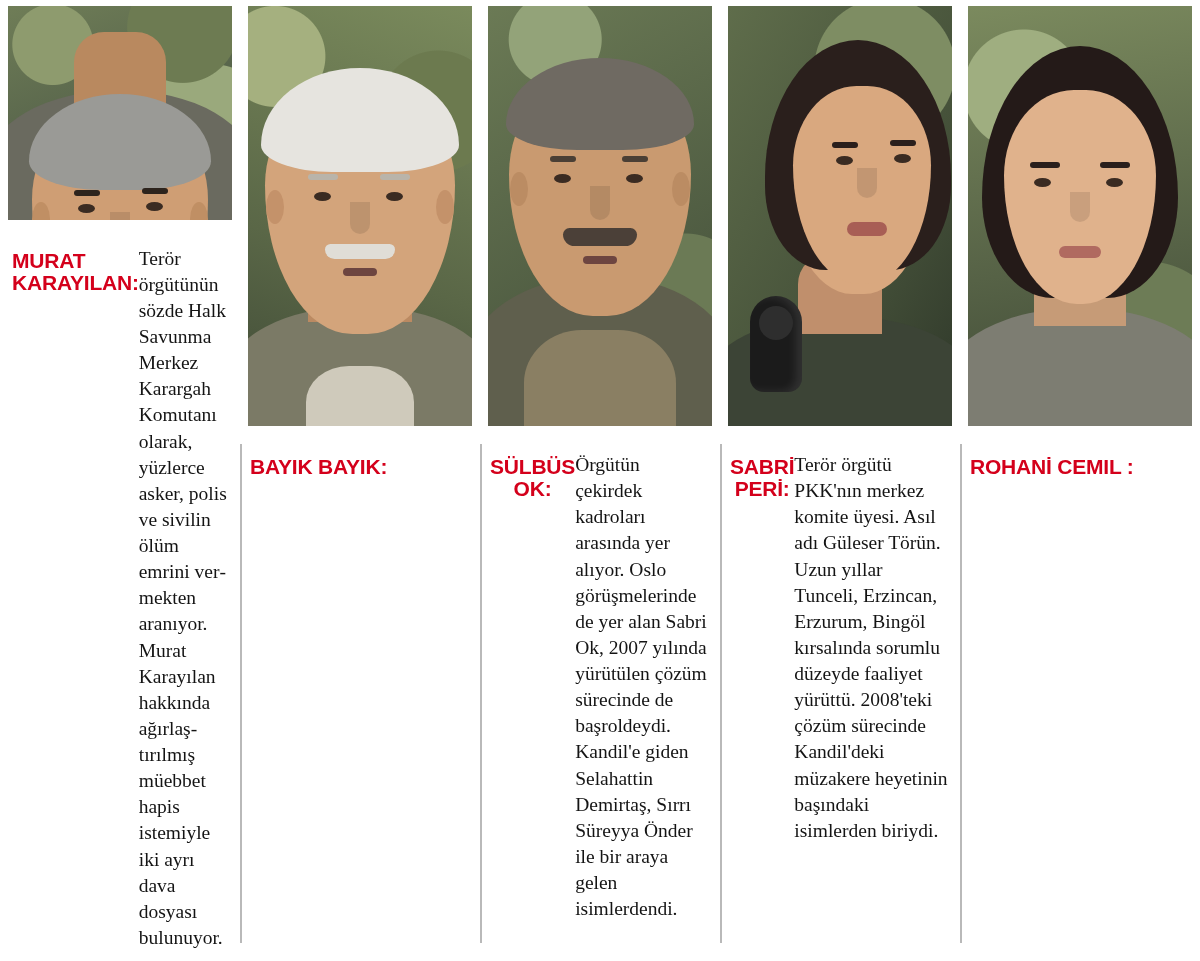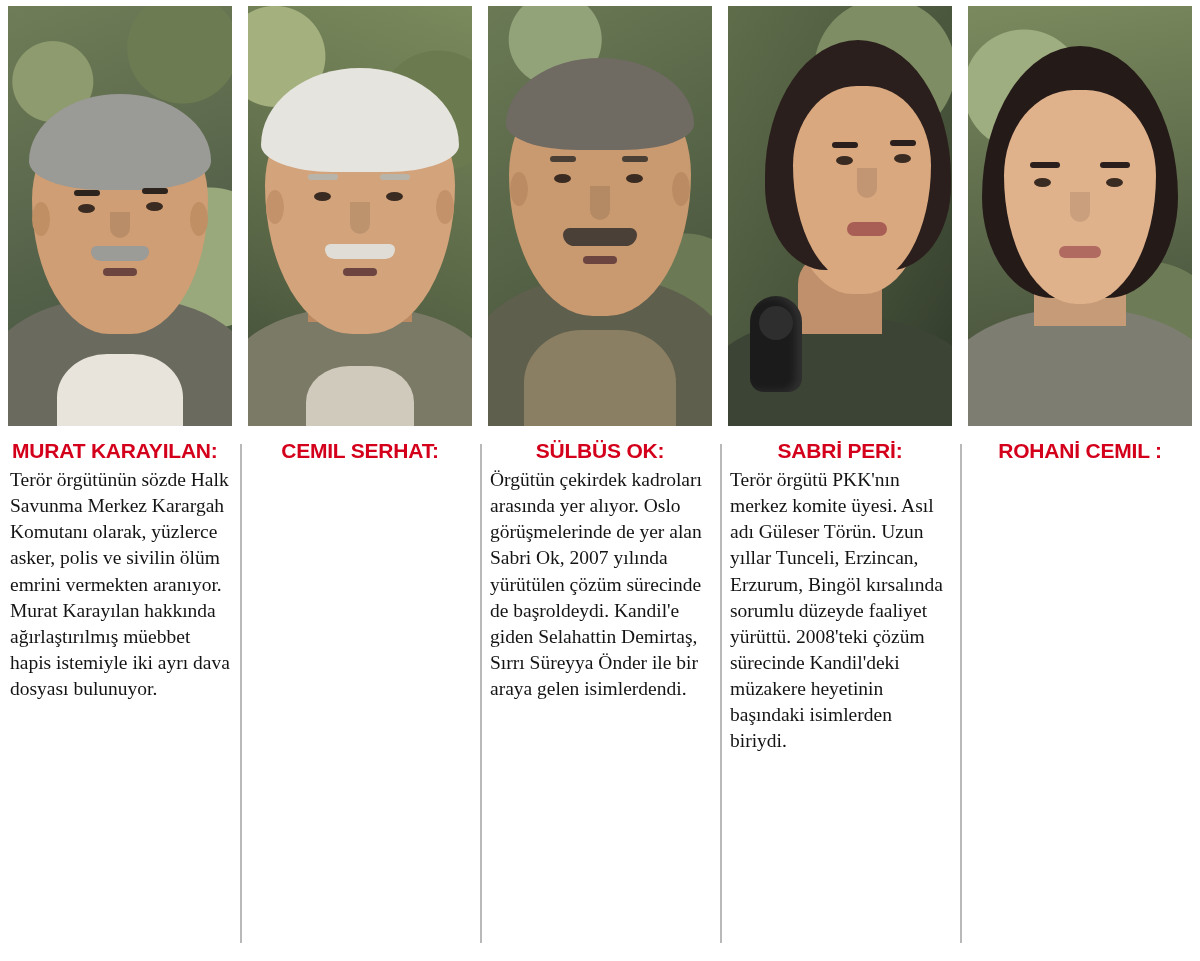--- a/index.html
+++ b/index.html
@@ -144,24 +144,24 @@
     position: absolute;
     left: 50%; top: 10px;
     transform: translateX(-50%);
     width: 34px; height: 34px;
     border-radius: 50%;
     background: #2e2e2e;
   }
 
   
   .caption {
-    padding: 10px 10px 10px 10px;
+    padding: 26px 10px 10px 10px;
     flex: 1;
     display: flex;
-    flex-direction: column;
+    flex-direction: row;
   }
   .name {
     color: #d4001b;
     font-weight: bold;
     font-size: 21px;
     letter-spacing: -0.2px;
     line-height: 1.05;
     margin: 4px 0 5px 0;
     font-family: "Liberation Sans", sans-serif;
   }
@@ -219,21 +219,21 @@
       <div class="ear" style="top:184px;right:18px;background:#c4926a;"></div>
       <div class="brow" style="top:168px;left:60px;background:#b9b4aa;width:30px;"></div>
       <div class="brow" style="top:168px;left:132px;background:#b9b4aa;width:30px;"></div>
       <div class="eye" style="top:186px;left:66px;"></div>
       <div class="eye" style="top:186px;left:138px;"></div>
       <div class="nose" style="top:196px;height:32px;"></div>
       <div class="mustache" style="top:238px;background:#e0ddd6;width:70px;"></div>
       <div class="mouth" style="top:262px;"></div>
     </div>
     <div class="caption">
-      <div class="name center">CEMIL SERHAT:</div>
+      <div class="name center">BAYIK BAYIK:</div>
     </div>
   </div>
 
   <div class="person">
     <div class="photo">
       <div class="bg bg-2"></div>
       <div class="shoulders" style="height:150px;background:#5f5f4d;"></div>
       <div class="shoulders" style="left:16%;right:16%;height:96px;background:#8a7f63;border-radius:38% 38% 0 0/55% 55% 0 0;"></div>
       <div class="neck" style="bottom:130px;width:98px;height:70px;background:#b07f58;"></div>
       <div class="face" style="top:66px;width:182px;height:244px;background:#c99a70;border-radius:46% 46% 46% 46%/42% 42% 58% 58%;"></div>

